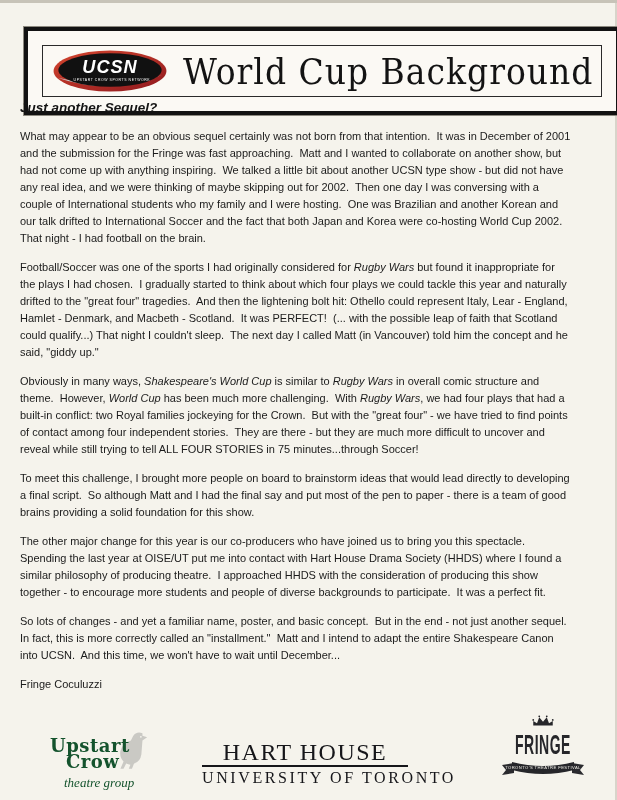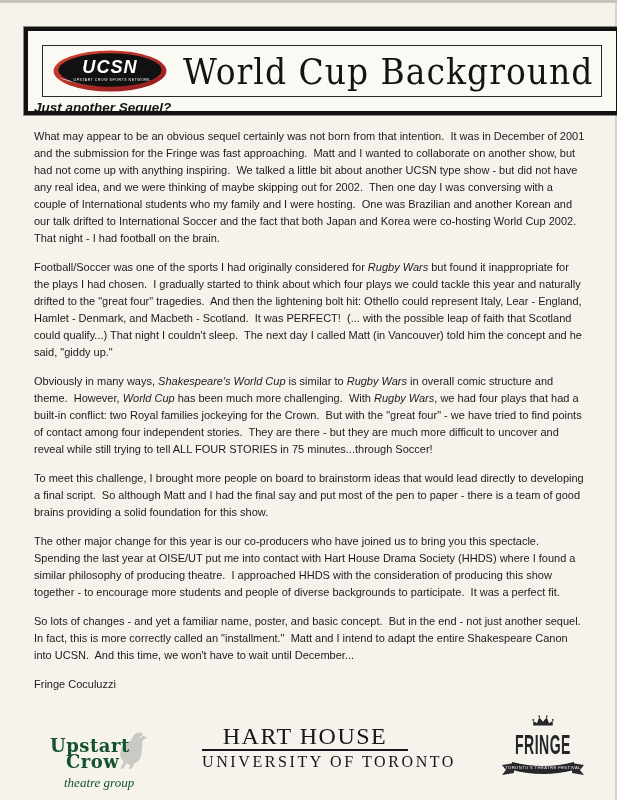--- a/index.html
+++ b/index.html
@@ -22,21 +22,21 @@
   }
   .ucsn-logo { width:118px; height:44px; flex:0 0 auto; }
   .banner-title {
     flex:1; text-align:center;
     font-family:"DejaVu Serif", serif; font-size:33px; line-height:1;
     color:#131313; letter-spacing:1px; white-space:nowrap;
     transform:scaleY(1.08); padding-right:6px;
   }
 
   
-  .content { position:absolute; left:34px; top:100px; width:553px; }
+  .content { position:absolute; left:20px; top:100px; width:553px; }
   .doc-heading {
     font-style:italic; font-weight:bold; font-size:13.5px; color:#141414;
     margin:0 0 13px 0;
   }
   .content p {
     margin:0 0 12px 0; font-size:11px; line-height:17px; color:#1b1b1b;
     white-space:pre-wrap;
   }
   .signature { margin-top:14px; font-size:11px; color:#1b1b1b; }
 
@@ -48,21 +48,21 @@
   .uc-line1, .uc-line2 {
     font-family:"DejaVu Serif", serif; font-weight:bold; font-size:18px;
     line-height:16px; letter-spacing:0.5px; position:relative;
   }
   .uc-line2 { padding-left:16px; }
   .uc-tagline {
     font-family:"Liberation Serif", serif; font-style:italic; font-size:13px;
     padding-left:14px; position:relative; margin-top:5px;
   }
 
-  .hh-logo { position:absolute; left:202px; top:12px; width:206px; text-align:center; color:#16161a; }
+  .hh-logo { position:absolute; left:202px; top:28px; width:206px; text-align:center; color:#16161a; }
   .hh-name {
     font-family:"Liberation Serif", serif; font-size:24px; line-height:24px;
     letter-spacing:1.5px; border-bottom:2px solid #16161a; padding-bottom:1px;
     white-space:nowrap;
   }
   .hh-sub {
     font-family:"Liberation Serif", serif; font-size:16px; letter-spacing:2.6px;
     margin-top:2px; white-space:nowrap;
   }
 

